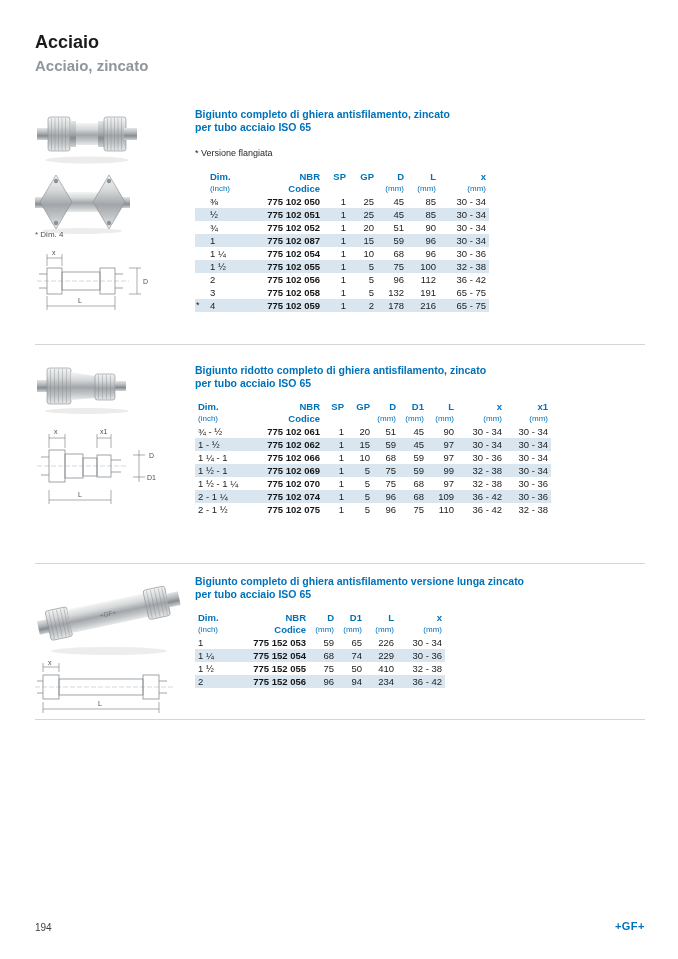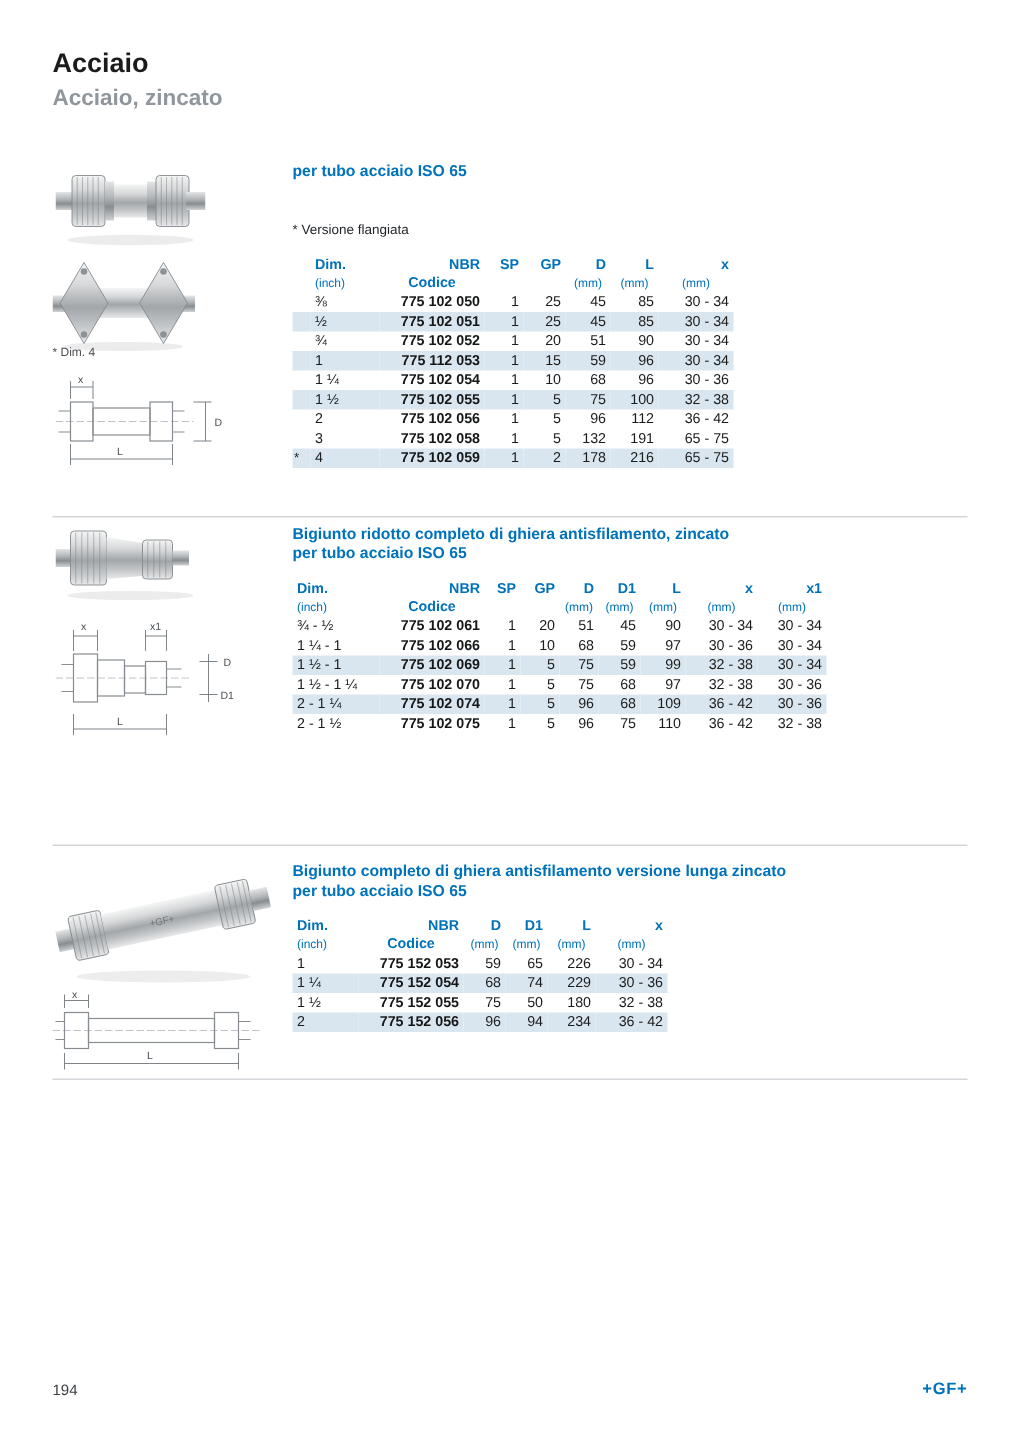--- a/index.html
+++ b/index.html
@@ -5,42 +5,42 @@
   * { margin:0; padding:0; box-sizing:border-box; }
   html,body { background:#ffffff; }
   body { font-family:"Liberation Sans", sans-serif; color:#1c1c1c; }
   .page { position:relative; width:678px; height:959px; background:#fff; overflow:hidden; margin:0 auto; }
 
   .title    { position:absolute; left:35px; top:32px;  font-size:18px; font-weight:bold; color:#1b1b1b;text-align:right; }
   .subtitle { position:absolute; left:35px; top:57px;  font-size:15px; font-weight:bold; color:#8f969d;text-align:right; }
 
   .sec { position:absolute; left:35px; width:610px; }
   .sec-1 { top:108px; height:235px; }
-  .sec-2 { top:350px; height:200px; }
+  .sec-2 { top:364px; height:200px; }
   .sec-3 { top:575px; height:140px; }
 
   .img-col { position:absolute; left:0; top:-6px; width:155px; }
   .img-col .ph, .img-col .dr { position:absolute; }
   .img-caption { position:absolute; font-size:8px; color:#4a4f54; }
 
   .tbl-col { position:absolute; left:160px; top:0; width:450px; }
   .sec-heading { position:absolute; top:0; left:0; font-size:10.5px; line-height:13px; font-weight:bold;
                  color:var(--accent-blue,#0072ba); }
   .sec-heading span { display:block; }
   .sec-note { position:absolute; top:40px; left:0; font-size:9px; color:#24282c; }
 
   table.datatable { position:absolute; left:0; border-collapse:collapse; table-layout:fixed;
                     font-size:9.5px; color:#1c1c1c; }
   .sec-1 table.datatable { top:62px; }
   .sec-2 table.datatable, .sec-3 table.datatable { top:36px; }
   table.datatable th, table.datatable td { padding:0 3px; white-space:nowrap; text-align:right;
                     height:13px; line-height:13px; vertical-align:bottom; }
   table.datatable .left { text-align:left; }
   thead th { color:var(--accent-blue,#0072ba); font-weight:bold; font-size:9.5px; }
-  tr.h2row th { font-size:8px; font-weight:normal; height:12px; line-height:12px;text-align:center; }
+  tr.h2row th { font-size:8px; font-weight:normal; height:12px; line-height:12px; }
   tr.h2row th.h2b { font-size:9.5px; font-weight:bold; }
   tbody tr.alt { background:var(--row-shade,#d9e6ef); }
   tbody td.code { font-weight:bold; color:#141618; }
   tbody td.flag { font-size:9px; padding:0 1px; }
 
   hr.sep { position:absolute; left:35px; width:610px; border:none; border-top:1px solid #d2d6da; }
   .sep-1 { top:344px; } .sep-2 { top:563px; } .sep-3 { top:719px; }
 
   .footer-page  { position:absolute; left:35px;  top:922px; font-size:10px; color:#3a3e42; }
   .footer-brand { position:absolute; right:33px; top:920px; font-size:11px; font-weight:bold;
@@ -138,20 +138,21 @@
             <line x1="92" y1="50" x2="104" y2="50"></line>
         </g>
         <text class="dim-label" x="15" y="11" font-size="7" fill="#4a4f54">x</text>
         <text class="dim-label" x="41" y="59" font-size="7" fill="#4a4f54">L</text>
         <text class="dim-label" x="106" y="40" font-size="7" fill="#4a4f54">D</text>
       </svg>
     </div>
 
     <div class="tbl-col">
       <h3 class="sec-heading">
+        <span>Bigiunto completo di ghiera antisfilamento, zincato</span>
         <span>per tubo acciaio ISO 65</span>
       </h3>
       <div class="sec-note">* Versione flangiata</div>
       <table class="datatable">
           <colgroup>
             <col style="width: 12px;">
             <col style="width: 46px;">
             <col style="width: 70px;">
             <col style="width: 26px;">
             <col style="width: 28px;">
@@ -208,21 +209,21 @@
               <td class="code">775 102 052</td>
               <td>1</td>
               <td>20</td>
               <td>51</td>
               <td>90</td>
               <td>30 - 34</td>
             </tr>
             <tr class="alt">
               <td class="left flag"></td>
               <td class="left">1</td>
-              <td class="code">775 112 053</td>
+              <td class="code">775 102 087</td>
               <td>1</td>
               <td>15</td>
               <td>59</td>
               <td>96</td>
               <td>30 - 34</td>
             </tr>
             <tr>
               <td class="left flag"></td>
               <td class="left">1 ¼</td>
               <td class="code">775 102 054</td>
@@ -380,20 +381,31 @@
           </thead>
           <tbody>
             <tr>
               <td class="left">¾ - ½</td>
               <td class="code">775 102 061</td>
               <td>1</td>
               <td>20</td>
               <td>51</td>
               <td>45</td>
               <td>90</td>
+              <td>30 - 34</td>
+              <td>30 - 34</td>
+            </tr>
+            <tr class="alt">
+              <td class="left">1 - ½</td>
+              <td class="code">775 102 062</td>
+              <td>1</td>
+              <td>15</td>
+              <td>59</td>
+              <td>45</td>
+              <td>97</td>
               <td>30 - 34</td>
               <td>30 - 34</td>
             </tr>
             <tr>
               <td class="left">1 ¼ - 1</td>
               <td class="code">775 102 066</td>
               <td>1</td>
               <td>10</td>
               <td>68</td>
               <td>59</td>
@@ -551,21 +563,21 @@
               <td>68</td>
               <td>74</td>
               <td>229</td>
               <td>30 - 36</td>
             </tr>
             <tr>
               <td class="left">1 ½</td>
               <td class="code">775 152 055</td>
               <td>75</td>
               <td>50</td>
-              <td>180</td>
+              <td>410</td>
               <td>32 - 38</td>
             </tr>
             <tr class="alt">
               <td class="left">2</td>
               <td class="code">775 152 056</td>
               <td>96</td>
               <td>94</td>
               <td>234</td>
               <td>36 - 42</td>
             </tr>

